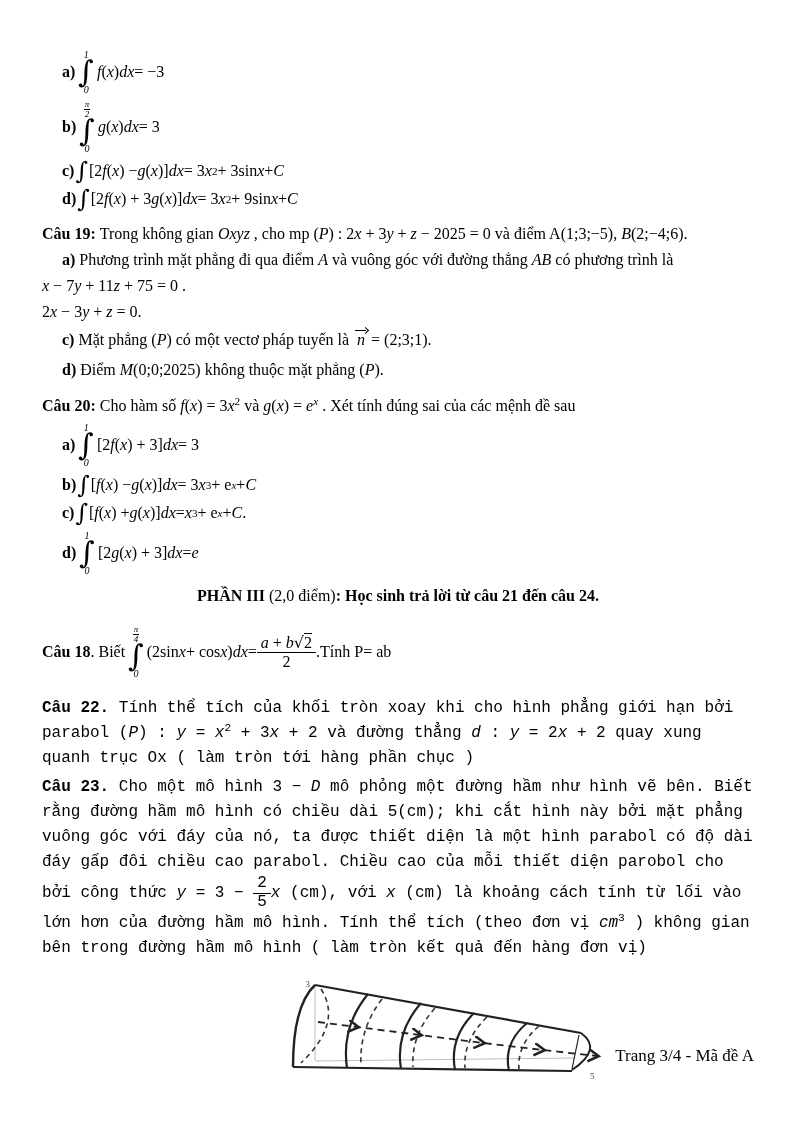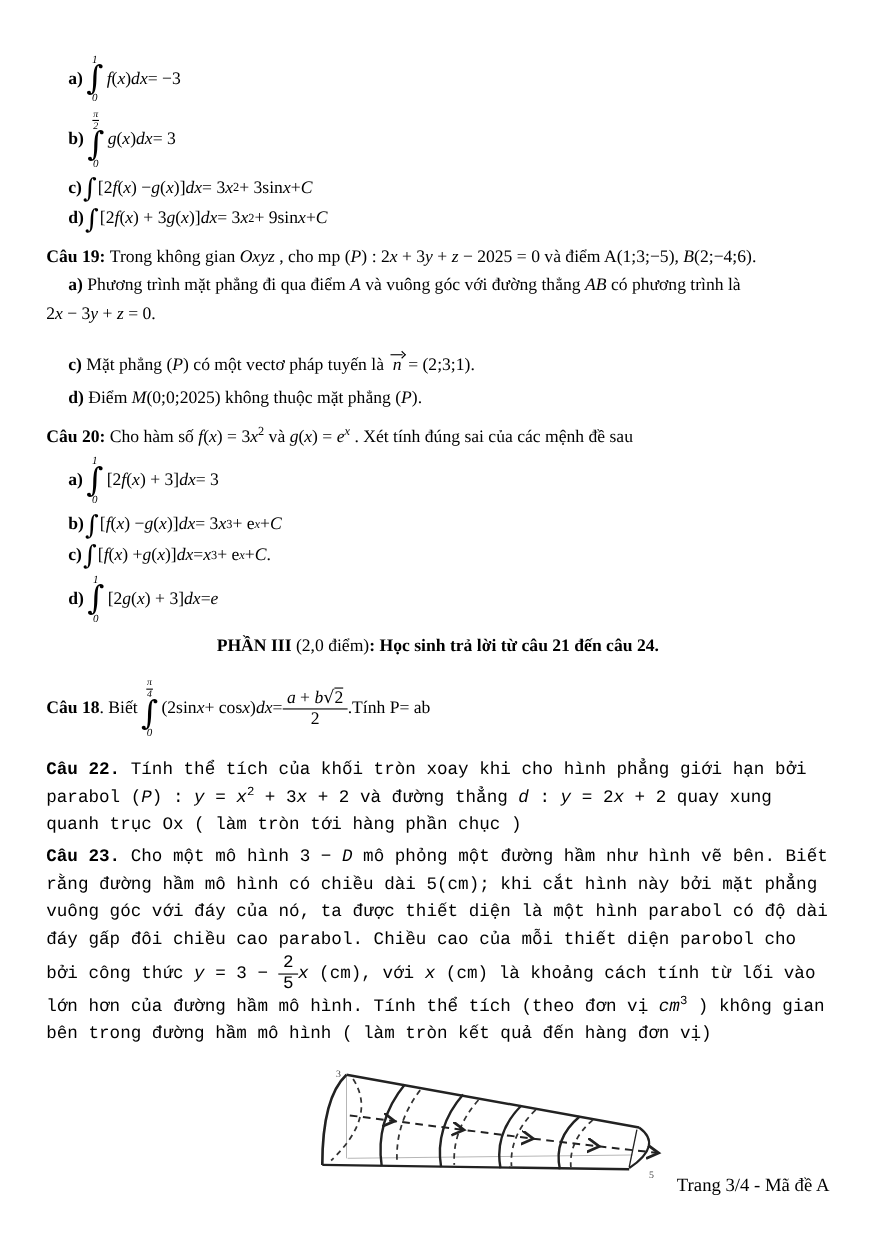--- a/index.html
+++ b/index.html
@@ -41,21 +41,21 @@
   .frac .fd{display:block;}
   
   .sqrt{white-space:nowrap;}
   .sqrt .rad{font-family:"DejaVu Serif","DejaVu Sans",serif;}
   .sqrt .sv{border-top:1px solid #000;}
   
   .vec{position:relative;font-style:italic;padding:0 2px;margin-left:2px;}
   .vec::after{content:"";position:absolute;left:0;right:1px;top:-1px;border-top:1px solid #000;}
   .vec::before{content:"";position:absolute;right:-1px;top:-3.5px;width:4px;height:4px;border-top:1px solid #000;border-right:1px solid #000;transform:rotate(45deg);}
   .figure-wrap{margin:14px 0 0 243px;width:330px;}
-  .footer{position:absolute;right:40px;bottom:34px;font-size:17px;}
+  .footer{position:absolute;right:40px;bottom:56px;font-size:17px;}
 </style>
 </head>
 <body>
 
 <div class="page">
 
   <div class="ln item int-line"><span class="mb">a) </span><span class="intg">
         <span class="bound">1</span>
         <span class="isign">∫</span>
         <span class="bound">0</span>
@@ -63,22 +63,23 @@
   <div class="ln item int-line" style="min-height:58px"><span class="mb">b) </span><span class="intg">
         <span class="bound"><span class="bfrac"><span class="fn">π</span><span class="fd">2</span></span></span>
         <span class="isign">∫</span>
         <span class="bound">0</span>
       </span><span class="mi">g</span>(<span class="mi">x</span>)<span class="mi">dx</span> = 3</div>
   <div class="ln item mid-line"><span class="mb">c) </span><span class="int-s">∫</span>[2<span class="mi">f</span>(<span class="mi">x</span>) − <span class="mi">g</span>(<span class="mi">x</span>)]<span class="mi">dx</span> = 3<span class="mi">x</span><sup>2</sup> + 3sin <span class="mi">x</span> + <span class="mi">C</span></div>
   <div class="ln item mid-line"><span class="mb">d) </span><span class="int-s">∫</span>[2<span class="mi">f</span>(<span class="mi">x</span>) + 3<span class="mi">g</span>(<span class="mi">x</span>)]<span class="mi">dx</span> = 3<span class="mi">x</span><sup>2</sup> + 9sin <span class="mi">x</span> + <span class="mi">C</span></div>
 
   <div class="ln q-head"><span class="mb">Câu 19: </span> Trong không gian <span class="mi">Oxyz</span> , cho mp (<span class="mi">P</span>) : 2<span class="mi">x</span> + 3<span class="mi">y</span> + <span class="mi">z</span> − 2025 = 0  và điểm  A(1;3;−5), <span class="mi">B</span>(2;−4;6).</div>
   <div class="ln item"><span class="mb">a) </span> Phương trình mặt phẳng đi qua điểm <span class="mi">A</span> và vuông góc với đường thẳng <span class="mi">AB</span> có phương trình là</div>
+  <div class="ln"><span class="mi">x</span> − 7<span class="mi">y</span> + 11<span class="mi">z</span> + 75 = 0 .</div>
   <div class="ln">2<span class="mi">x</span> − 3<span class="mi">y</span> + <span class="mi">z</span> = 0.</div>
-  <div class="ln item" style="margin-top:22px"><span class="mb">c) </span> Mặt phẳng (<span class="mi">P</span>) có một vectơ pháp tuyến là <span class="vec">n</span> = (2;3;1).</div>
+  <div class="ln item" style="margin-top:4px"><span class="mb">c) </span> Mặt phẳng (<span class="mi">P</span>) có một vectơ pháp tuyến là <span class="vec">n</span> = (2;3;1).</div>
   <div class="ln item" style="margin-top:6px"><span class="mb">d) </span> Điểm <span class="mi">M</span>(0;0;2025) không thuộc mặt phẳng (<span class="mi">P</span>).</div>
 
   <div class="ln q20-head"><span class="mb">Câu 20: </span> Cho hàm số <span class="mi">f</span>(<span class="mi">x</span>) = 3<span class="mi">x</span><sup>2</sup> và <span class="mi">g</span>(<span class="mi">x</span>) = <span class="mi">e</span><sup class="mi">x</sup> . Xét tính đúng sai của các mệnh đề sau</div>
   <div class="ln item int-line" style="min-height:50px"><span class="mb">a) </span><span class="intg">
         <span class="bound">1</span>
         <span class="isign">∫</span>
         <span class="bound">0</span>
       </span>[2<span class="mi">f</span>(<span class="mi">x</span>) + 3]<span class="mi">dx</span> = 3</div>
   <div class="ln item mid-line"><span class="mb">b) </span><span class="int-s">∫</span>[<span class="mi">f</span>(<span class="mi">x</span>) − <span class="mi">g</span>(<span class="mi">x</span>)]<span class="mi">dx</span> = 3<span class="mi">x</span><sup>3</sup> + e<sup class="mi">x</sup> + <span class="mi">C</span></div>
   <div class="ln item mid-line"><span class="mb">c) </span><span class="int-s">∫</span>[<span class="mi">f</span>(<span class="mi">x</span>) + <span class="mi">g</span>(<span class="mi">x</span>)]<span class="mi">dx</span> = <span class="mi">x</span><sup>3</sup> + e<sup class="mi">x</sup> + <span class="mi">C</span> .</div>

